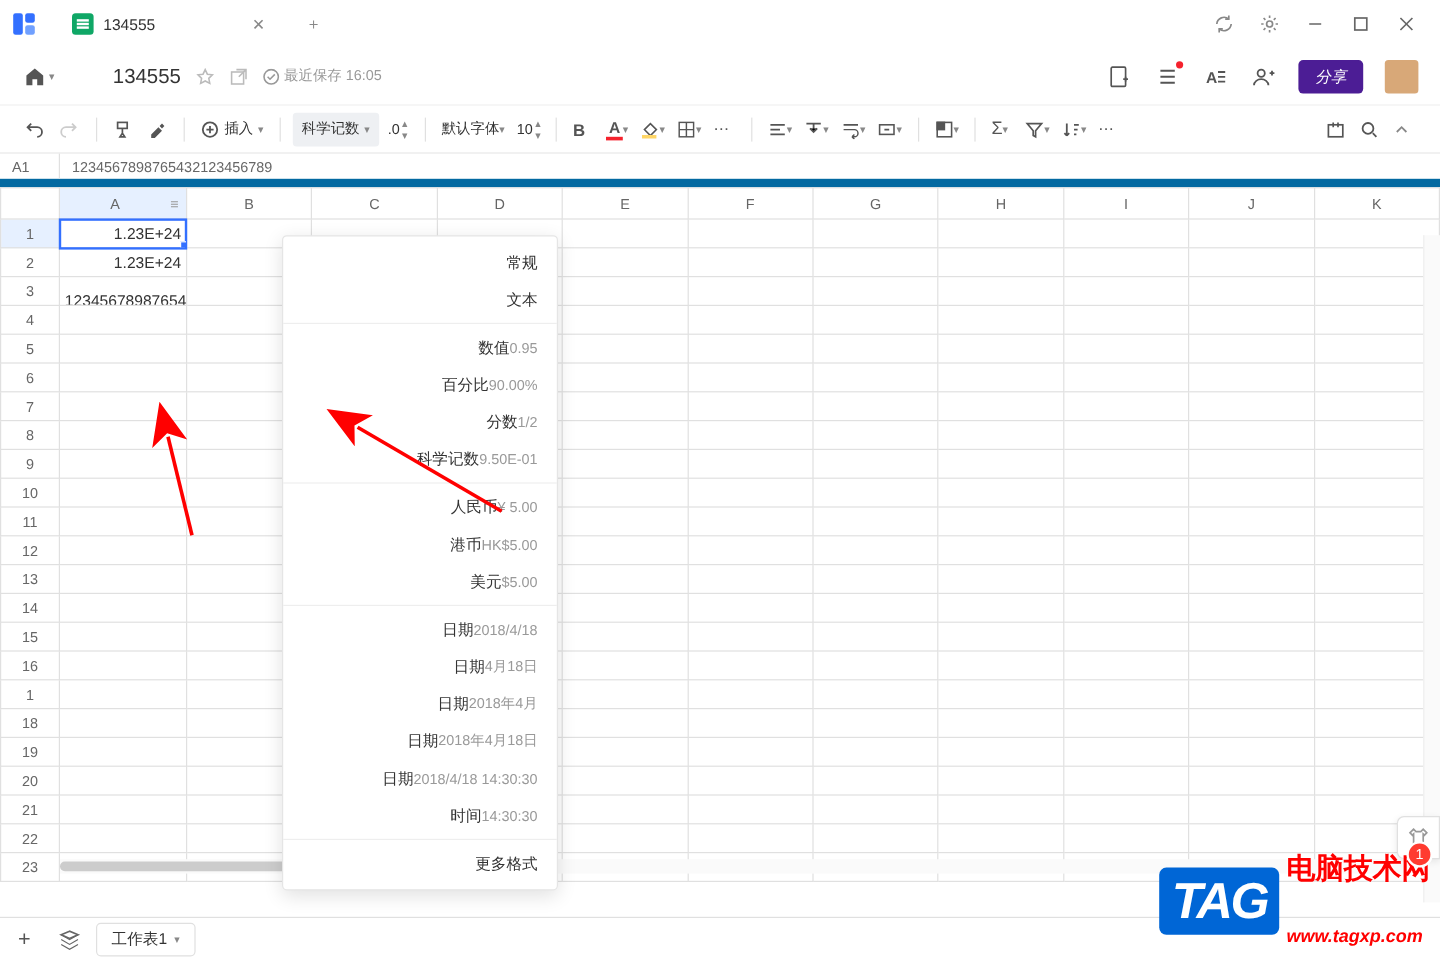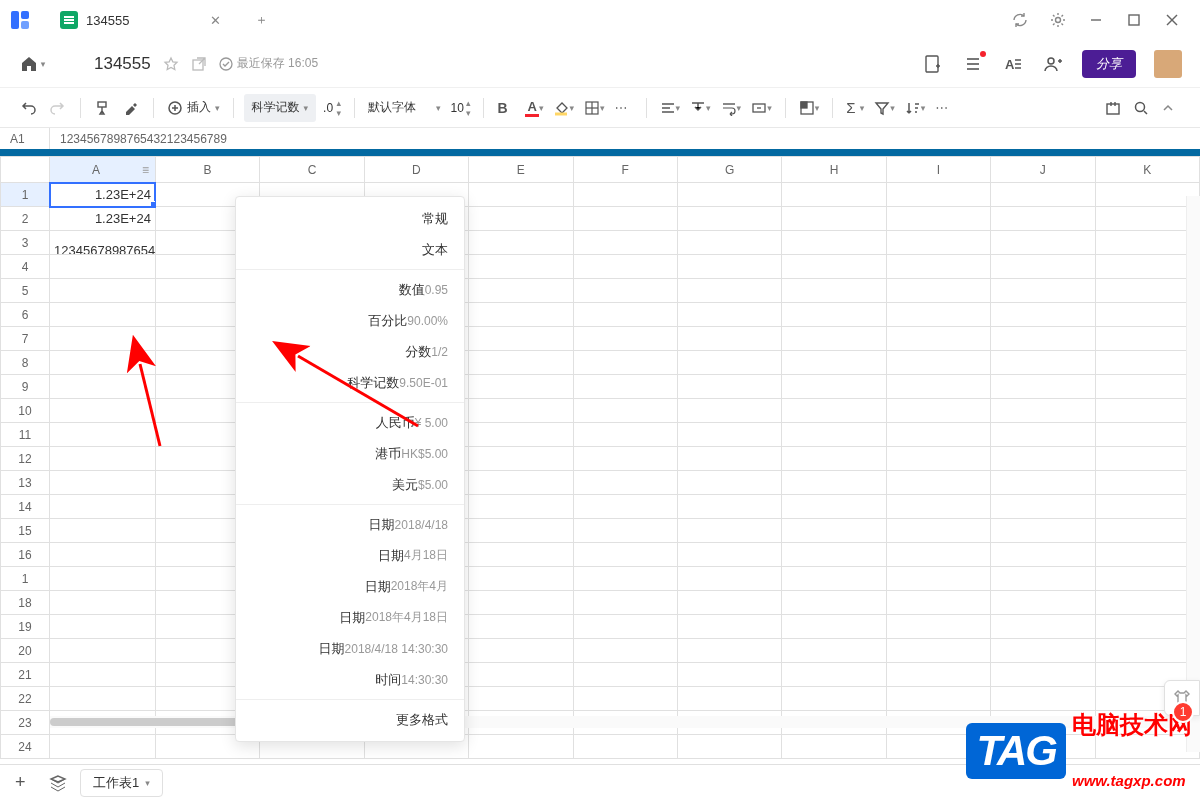--- a/index.html
+++ b/index.html
@@ -24,21 +24,21 @@
 .header-icons { display: flex; align-items: center; gap: 12px; margin-left: 12px; color: #999; font-size: 12px; }
 .save-info { display: flex; align-items: center; gap: 4px; }
 .header-right { margin-left: auto; display: flex; align-items: center; gap: 18px; }
 .hr-icon { width: 22px; height: 22px; display: flex; align-items: center; justify-content: center; color: #555; position: relative; }
 .hr-icon .dot { position: absolute; top: -2px; right: -2px; width: 6px; height: 6px; background: #f5222d; border-radius: 50%; }
 .share-btn { background: #4c1d95; color: #fff; padding: 5px 14px; border-radius: 4px; font-size: 13px; font-style: italic; }
 .avatar { width: 28px; height: 28px; background: #d8a878; border-radius: 3px; }
 
 
 .toolbar { height: 40px; display: flex; align-items: center; padding: 0 18px; gap: 4px; border-bottom: 1px solid #e8e8e8; }
-.tb-btn { min-width: 24px; height: 28px; display: flex; align-items: center; justify-content: space-between; color: #555; padding: 0 3px; border-radius: 3px; }
+.tb-btn { min-width: 24px; height: 28px; display: flex; align-items: center; justify-content: flex-start; color: #555; padding: 0 3px; border-radius: 3px; }
 .tb-sep { width: 1px; height: 20px; background: #e0e0e0; margin: 0 6px; }
 .tb-label { font-size: 12px; color: #333; }
 .format-dd { display: flex; align-items: center; height: 28px; padding: 0 8px; background: #eef0f3; border-radius: 3px; gap: 4px; }
 .dd-caret { font-size: 9px; color: #888; }
 
 
 .formula-bar { height: 28px; display: flex; align-items: center; border-bottom: 7px solid #0369a1; }
 .cell-ref { width: 50px; padding: 0 10px; font-size: 12px; color: #666; border-right: 1px solid #e0e0e0; height: 100%; display: flex; align-items: center; }
 .formula-val { padding: 0 10px; font-size: 12px; color: #666; }
 
@@ -235,21 +235,21 @@
   <div class="tb-sep"></div>
   <div class="format-dd">
     <span class="tb-label">科学记数</span>
       <span class="dd-caret">▾</span>
   </div>
   <div class="tb-btn" style="gap:2px">
       <span class="tb-label">.0</span>
       <span style="font-size:9px;color:#888">▴<br>▾</span>
     </div>
   <div class="tb-sep"></div>
-  <div class="tb-btn" style="gap:20px">
+  <div class="tb-btn" style="gap:0">
       <span class="tb-label">默认字体</span>
       <span class="dd-caret">▾</span>
     </div>
   <div class="tb-btn" style="gap:2px">
       <span class="tb-label">10</span>
       <span style="font-size:9px;color:#888">▴<br>▾</span>
     </div>
   <div class="tb-sep"></div>
   <div class="tb-btn">
       <b style="font-size:14px">B</b>
@@ -691,34 +691,20 @@
           <td class="cell"></td>
           <td class="cell"></td>
           <td class="cell"></td>
           <td class="cell"></td>
           <td class="cell"></td>
           <td class="cell"></td>
           <td class="cell"></td>
           <td class="cell"></td>
           <td class="cell"></td>
         </tr>
-        <tr>
-          <td class="row-h">24</td>
-          <td class="cell"></td>
-          <td class="cell"></td>
-          <td class="cell"></td>
-          <td class="cell"></td>
-          <td class="cell"></td>
-          <td class="cell"></td>
-          <td class="cell"></td>
-          <td class="cell"></td>
-          <td class="cell"></td>
-          <td class="cell"></td>
-          <td class="cell"></td>
-        </tr>
       </tbody>
     </table>
 
   <div class="dropdown" id="dropdown">
       <div class="dd-item">
         <span>常规</span>
         <span class="dd-example"></span>
       </div>
       <div class="dd-item">
         <span>文本</span>

